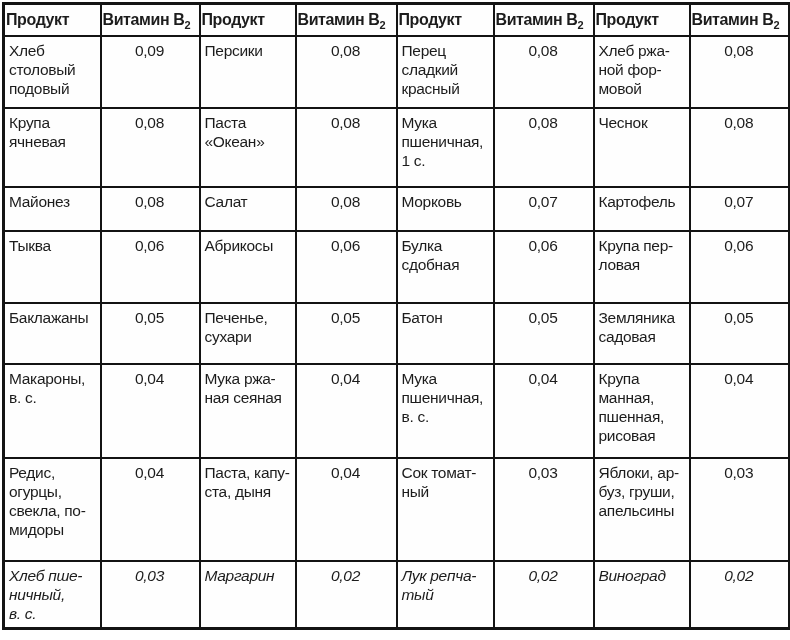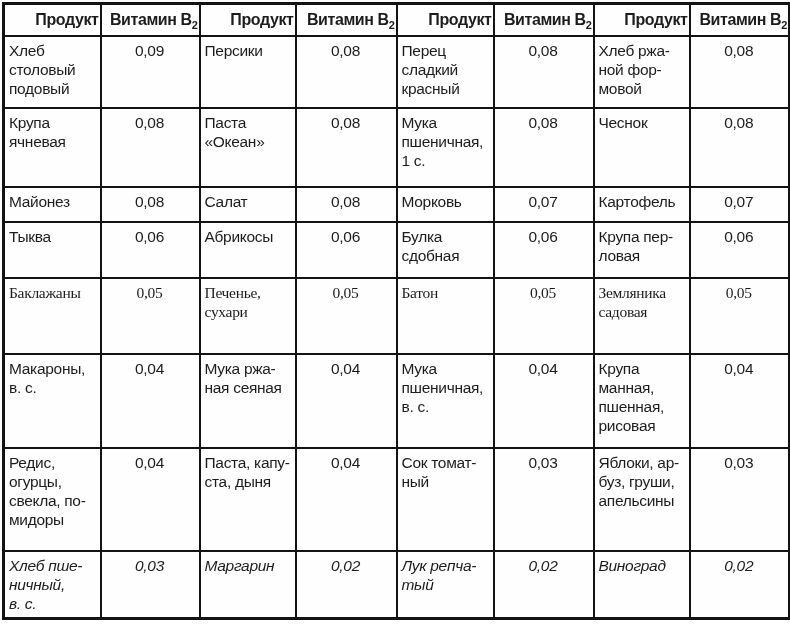--- a/index.html
+++ b/index.html
@@ -22,21 +22,21 @@
     color: #1c1c1c;
     background: #fefefe;
   }
   .b2-table th, .b2-table td {
     border: 2px solid #131313;
     overflow: hidden;
   }
   .b2-table th {
     height: 26px;
     vertical-align: middle;
-    text-align: right;
+    text-align: left;
     font-size: 16px;
     font-weight: bold;
     padding: 2px 1px;
     letter-spacing: -0.4px;
     white-space: nowrap;
   }
   .b2-table td {
     vertical-align: top;
     font-size: 15.5px;
     line-height: 19px;
@@ -51,23 +51,23 @@
     text-align: center;
     padding: 4px 12px 4px 11px;
   }
   sub.vsub {
     font-size: 11px;
     font-weight: bold;
     line-height: 0;
   }
   tr.h0 { height: 72px; }
   tr.h1 { height: 79px; }
-  tr.h2 { height: 35px; }
-  tr.h3 { height: 56px; }
-  tr.h4 { height: 76px; font-family: Liberation Serif, serif; }
+  tr.h2 { height: 44px; }
+  tr.h3 { height: 72px; }
+  tr.h4 { height: 61px; }
   tr.h5 { height: 94px; }
   tr.h6 { height: 103px; margin-top: 22px; }
   tr.h7 { height: 66px; font-style: italic; }
 </style>
 </head>
 <body>
 
 <div class="page">
   <table class="b2-table">
     <colgroup>

